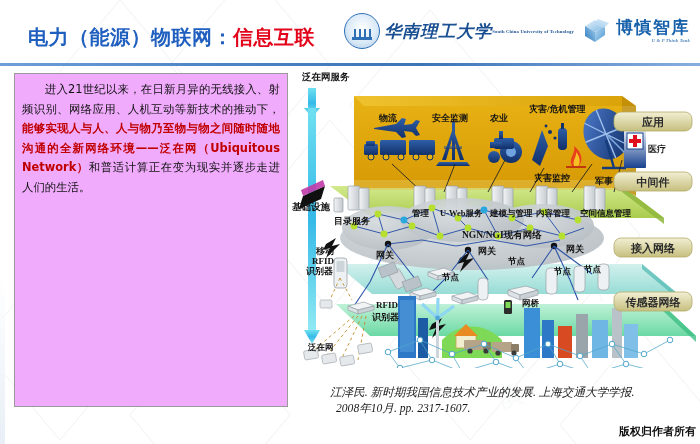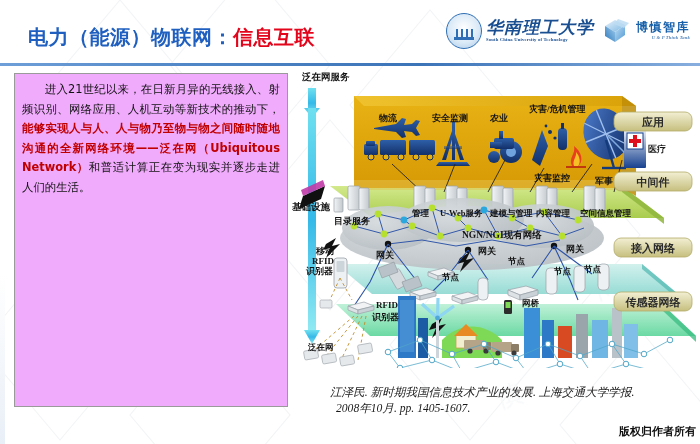--- a/index.html
+++ b/index.html
@@ -69,37 +69,37 @@
   }
   .scut-seal::after{
     content:""; position:absolute; left:7px; top:9px; width:20px; height:17px;
     background:
       linear-gradient(#2f6fb5,#2f6fb5) 0 14px/20px 3px no-repeat,
       linear-gradient(#2f6fb5,#2f6fb5) 2px 6px/2px 8px no-repeat,
       linear-gradient(#2f6fb5,#2f6fb5) 7px 6px/2px 8px no-repeat,
       linear-gradient(#2f6fb5,#2f6fb5) 12px 6px/2px 8px no-repeat,
       linear-gradient(#2f6fb5,#2f6fb5) 17px 6px/2px 8px no-repeat;
   }
-  .scut-text { display:flex; flex-direction:column; line-height:1; }
+  .scut-text { display:flex; line-height:1;align-items:center; }
   .scut-cn {
     font-family: "Liberation Serif","DejaVu Serif", serif;
     font-size: 17px; font-weight: bold; color:#1a4f92;
     letter-spacing: 1px; font-style: italic;
   }
   .scut-en {
     font-size: 4.6px; color:#1a4f92; letter-spacing: .2px; margin-top:2px;
     font-family:"Liberation Serif","DejaVu Serif",serif; font-weight:bold;
   }
   .bozhen-mark {
     width: 30px; height: 28px; flex:none; position: relative;
   }
   .bozhen-text { display:flex; flex-direction:column; line-height:1; }
   .bz-cn {
     font-family:"Liberation Serif","DejaVu Serif",serif;
-    font-size: 12px; font-weight: bold; color:#1761ab;
+    font-size: 17px; font-weight: bold; color:#1761ab;
     letter-spacing: 1.5px;
   }
   .bz-en {
     font-size: 4.6px; color:#4a7fba; letter-spacing:.2px; margin-top:3px;
     font-style: italic; font-weight:bold;
     font-family:"Liberation Serif","DejaVu Serif",serif;
     text-align: right;
   }
 
   
@@ -664,18 +664,18 @@
         <text x="20" y="196" font-size="9">RFID</text>
         <text x="14" y="206" font-size="9">识别器</text>
         <text x="84" y="240" font-size="9">RFID</text>
         <text x="80" y="252" font-size="9">识别器</text>
       </g>
     </svg>
   </div>
 
   <div id="citation">
     <div class="line1 nowrap">江泽民. 新时期我国信息技术产业的发展. 上海交通大学学报.</div>
-    <div class="line2">2008年10月. pp. 1405-1607.</div>
+    <div class="line2">2008年10月. pp. 2317-1607.</div>
   </div>
 
   <div id="copyright">版权归作者所有</div>
 
 </div>
 
 </body></html>

